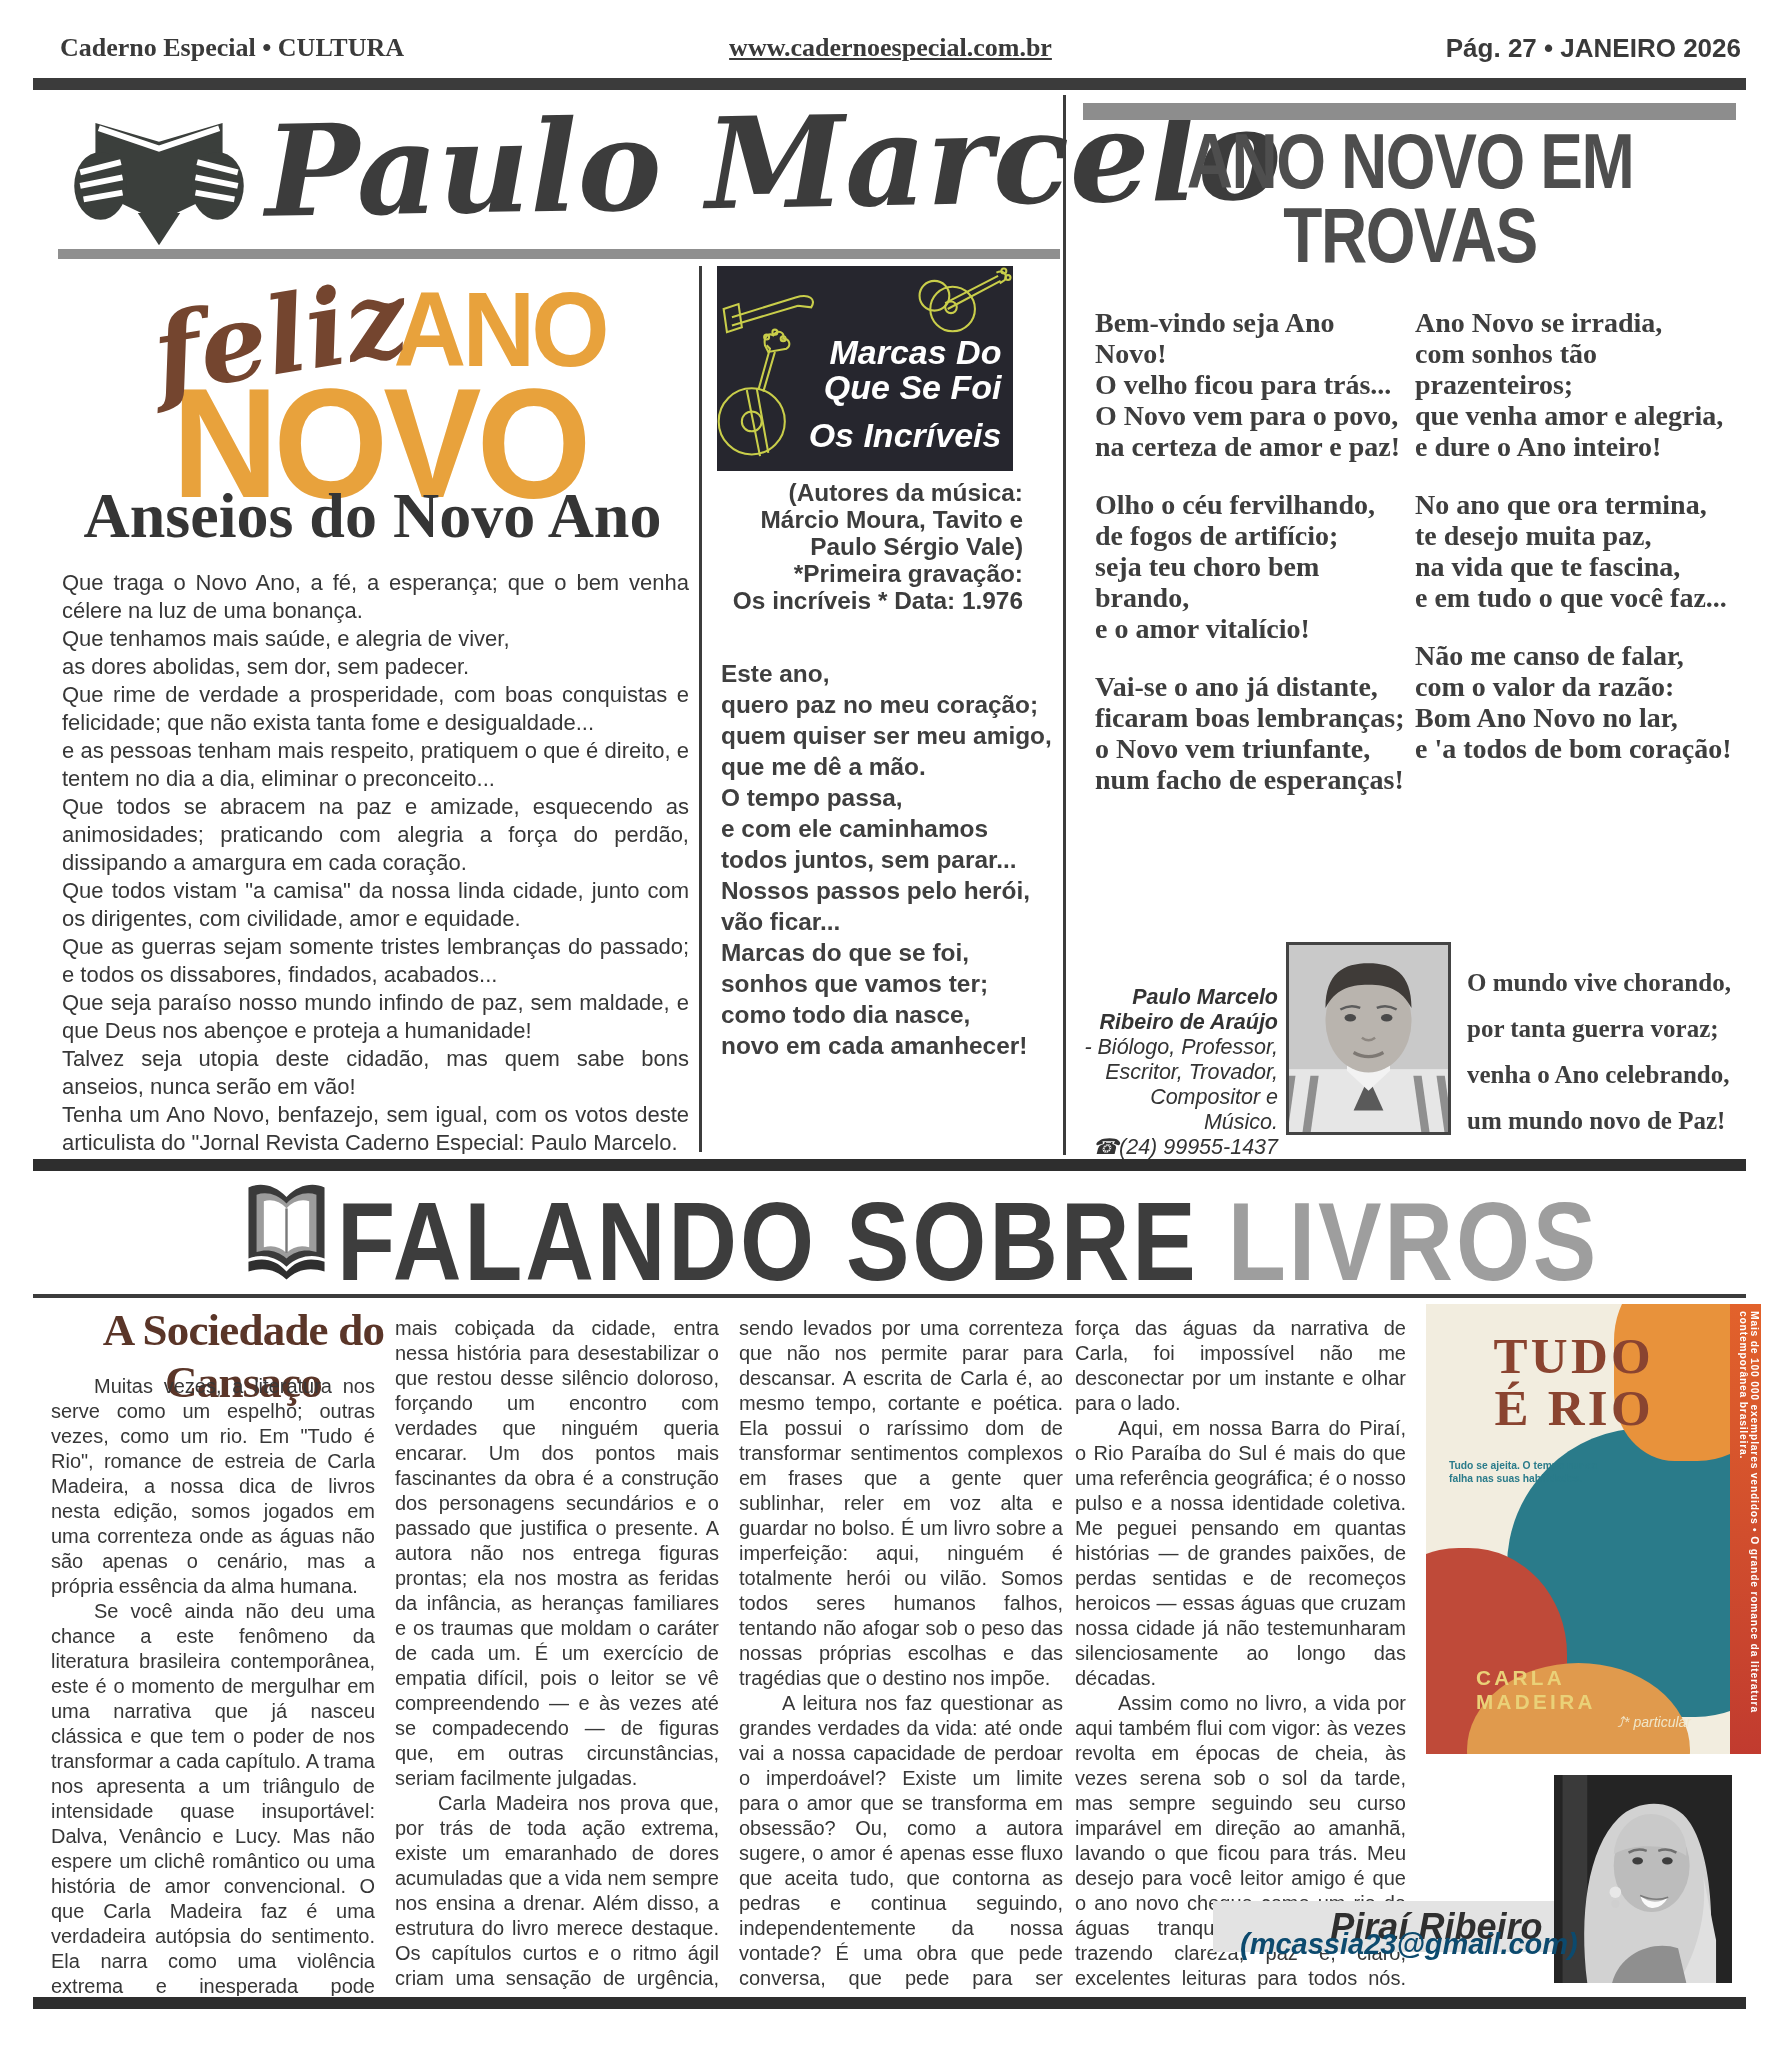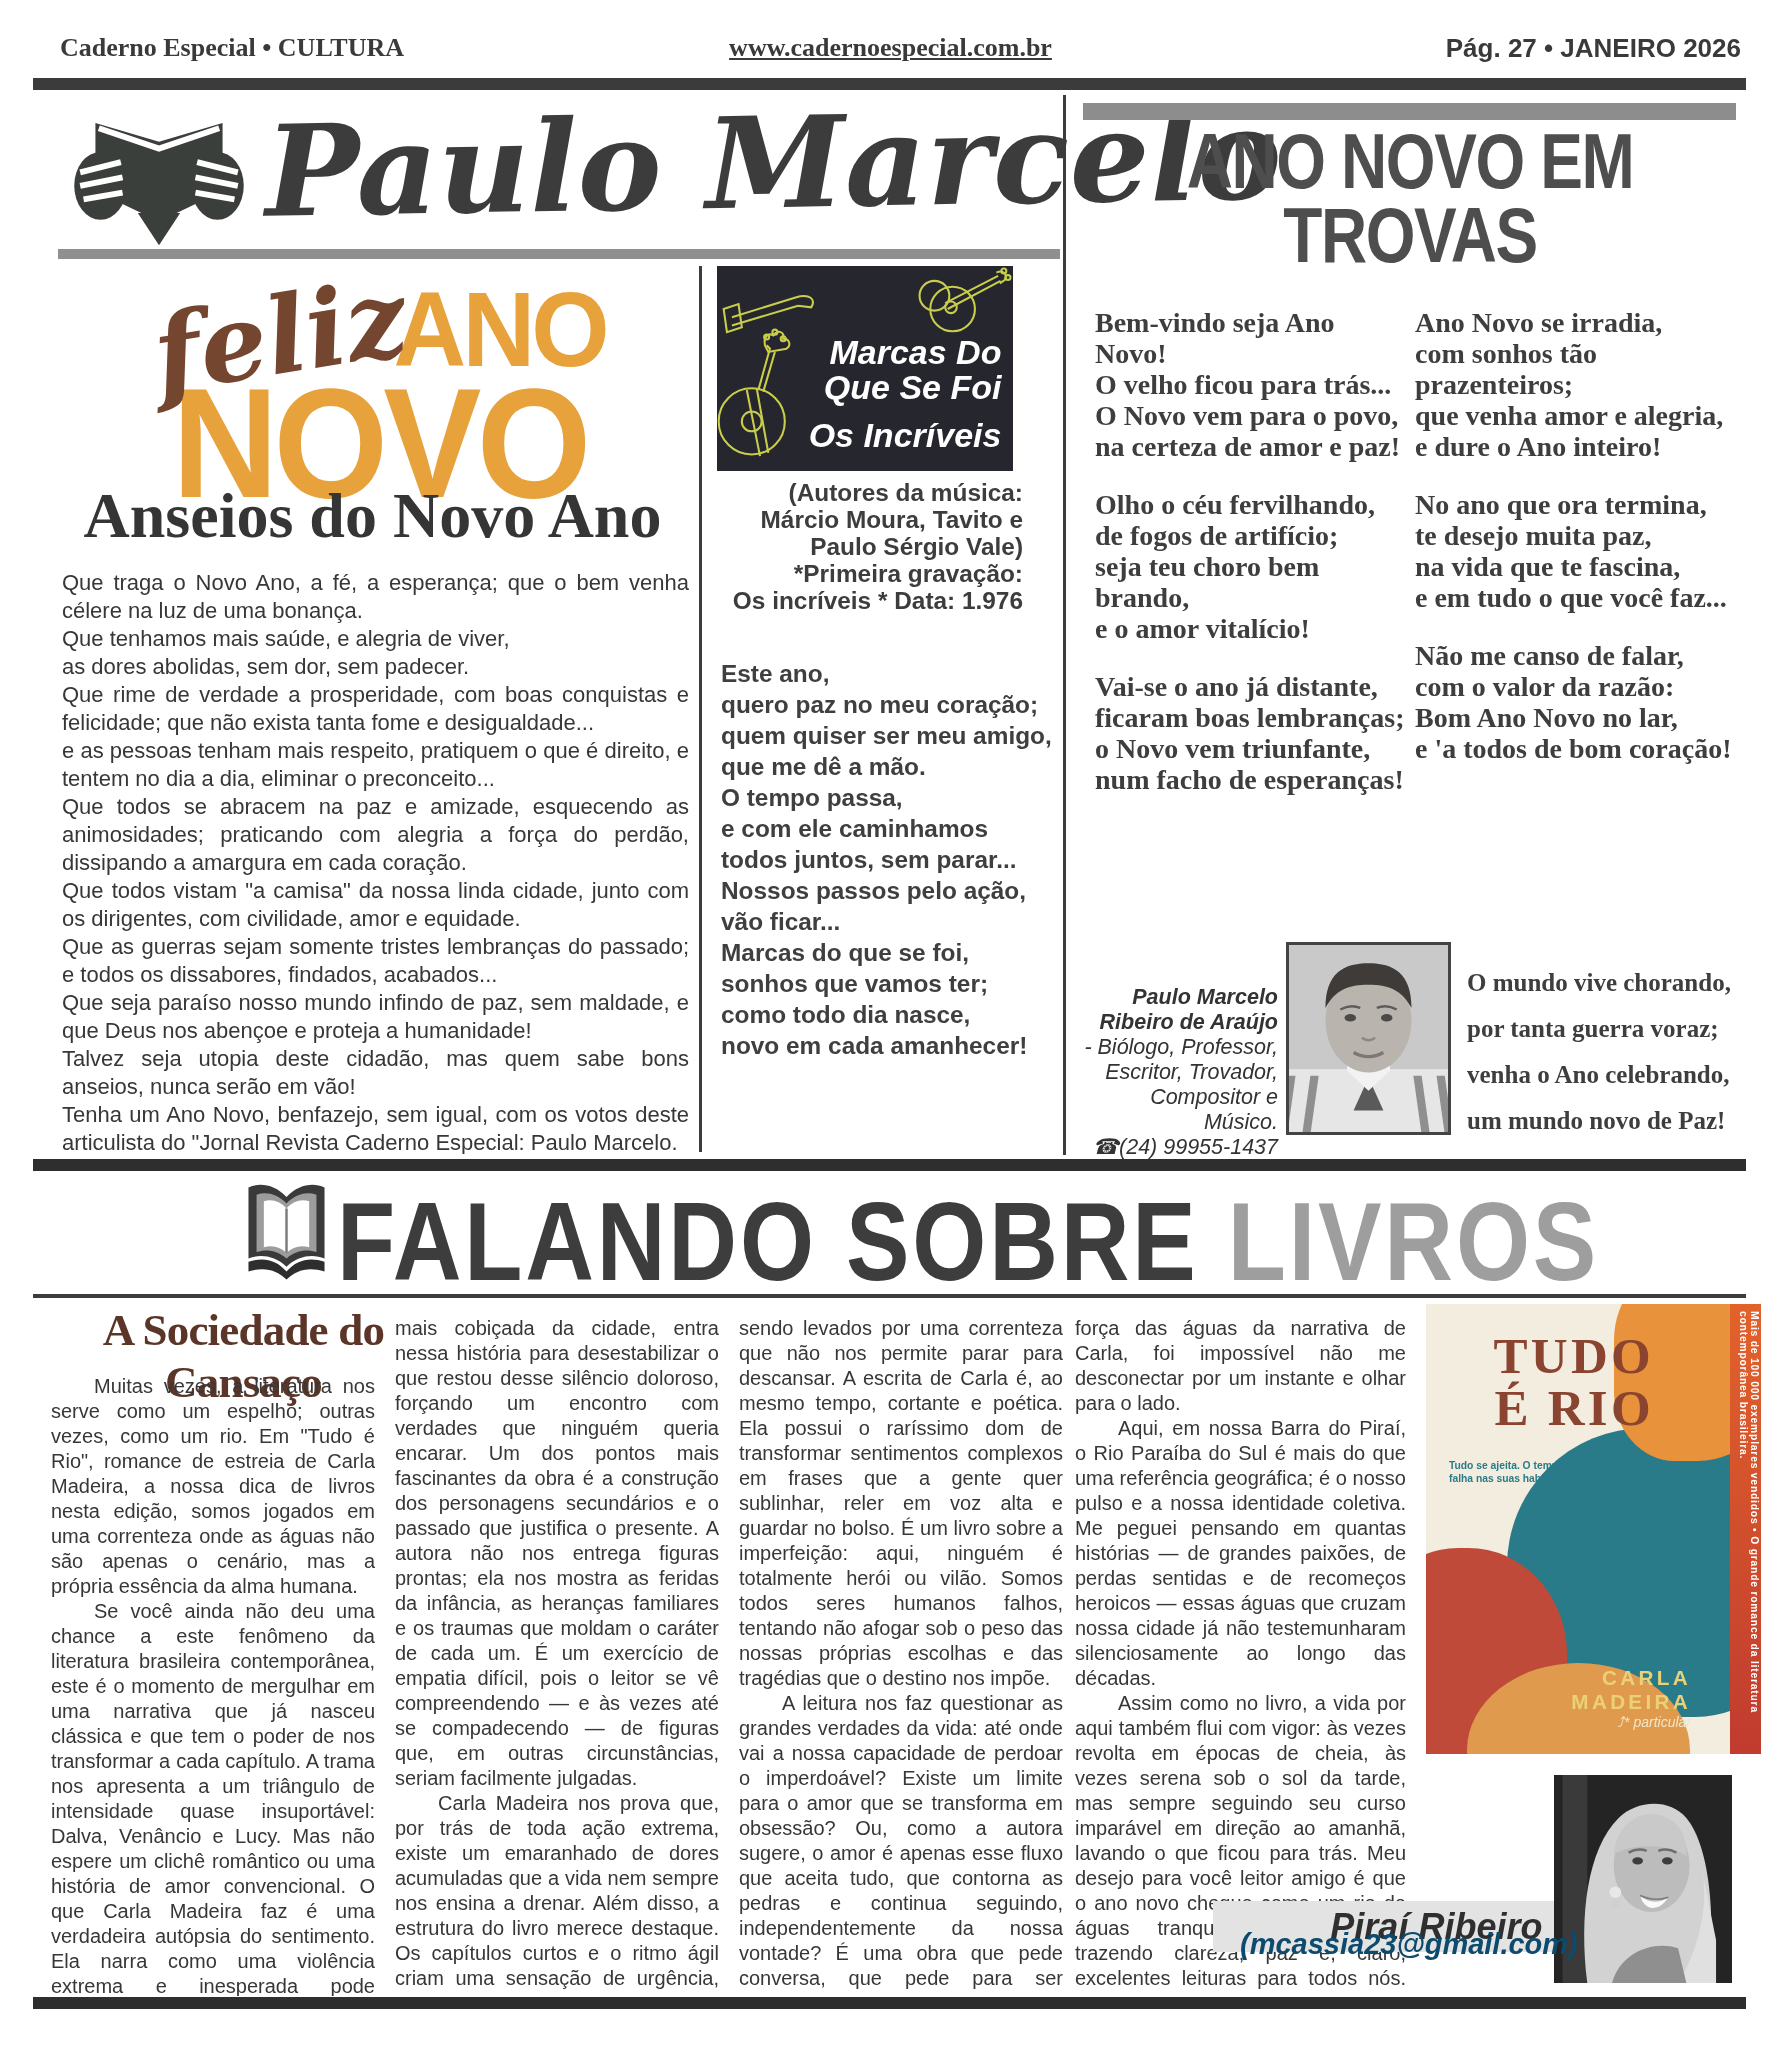--- a/index.html
+++ b/index.html
@@ -78,21 +78,21 @@
   
   .cover{left:1426px;top:1304px;width:304px;height:450px;background:#F2EDDF;overflow:hidden;}
   .blob{position:absolute;}
   .blob-orange-top{right:-58px;top:-41px;width:174px;height:198px;background:#E8923B;border-radius:45% 55% 60% 40%;}
   .blob-teal{right:-66px;top:124px;width:289px;height:289px;background:#2A7B8A;border-radius:55% 45% 40% 60%;}
   .blob-red{left:-66px;bottom:-16.5px;width:207px;height:223px;background:#BF4A39;border-radius:50% 50% 45% 55%;}
   .blob-orange-bot{left:41px;bottom:-83px;width:223px;height:174px;background:#E09A4D;border-radius:50%;}
   .cover-title{position:absolute;left:0;top:26px;width:75%;text-align:right;font-family:"Liberation Serif",serif;
                font-weight:bold;font-size:51px;line-height:1.02;color:#8A4430;letter-spacing:3.3px;}
   .cover-tag{position:absolute;left:23px;top:155px;width:174px;font-size:10.3px;line-height:1.3;color:#2A7B8A;font-weight:bold;}
-  .cover-author{position:absolute;left:50px;top:362px;width:215px;text-align:right;font-weight:bold;font-size:20.7px;
+  .cover-author{position:absolute;left:50px;top:362px;width:215px;text-align:left;font-weight:bold;font-size:20.7px;
                 letter-spacing:3.3px;color:#EAD178;}
   .cover-pub{position:absolute;left:50px;top:410px;width:215px;text-align:right;font-size:14px;color:#F0E6C8;font-style:italic;}
   .spine{left:1730px;top:1304px;width:31px;height:450px;background:linear-gradient(#E2622B,#C13B2F);overflow:hidden;}
   .spine-text{position:absolute;left:8.3px;top:6.6px;writing-mode:vertical-rl;font-size:10.3px;font-weight:bold;color:#fff;letter-spacing:0.8px;}
 
   
   .marcia-photo{left:1554px;top:1775px;width:178px;height:208px;background:#262626;}
   .name-band{left:1213px;top:1901px;width:341px;height:51px;background:#E3E3E3;}
   .reviewer-name{position:absolute;right:11.6px;top:5px;font-style:italic;font-weight:bold;font-size:36px;color:#2f2f2f;}
   .reviewer-email{left:1240px;top:1928px;width:314px;text-align:center;font-style:italic;font-weight:bold;font-size:29px;color:#0c4a6e;cursor:pointer;}
@@ -185,21 +185,21 @@
     </div>
   <div class="abs poem">
 
   <div>Este ano,</div>
       <div>quero paz no meu coração;</div>
       <div>quem quiser ser meu amigo,</div>
       <div>que me dê a mão.</div>
       <div>O tempo passa,</div>
       <div>e com ele caminhamos</div>
       <div>todos juntos, sem parar...</div>
-      <div>Nossos passos pelo ação,</div>
+      <div>Nossos passos pelo herói,</div>
       <div>vão ficar...</div>
       <div>Marcas do que se foi,</div>
       <div>sonhos que vamos ter;</div>
       <div>como todo dia nasce,</div>
       <div>novo em cada amanhecer!</div>
     </div>
 
   <div class="abs gray-bar"></div>
   <div class="abs trovas-title">
     <div>ANO NOVO EM</div>

